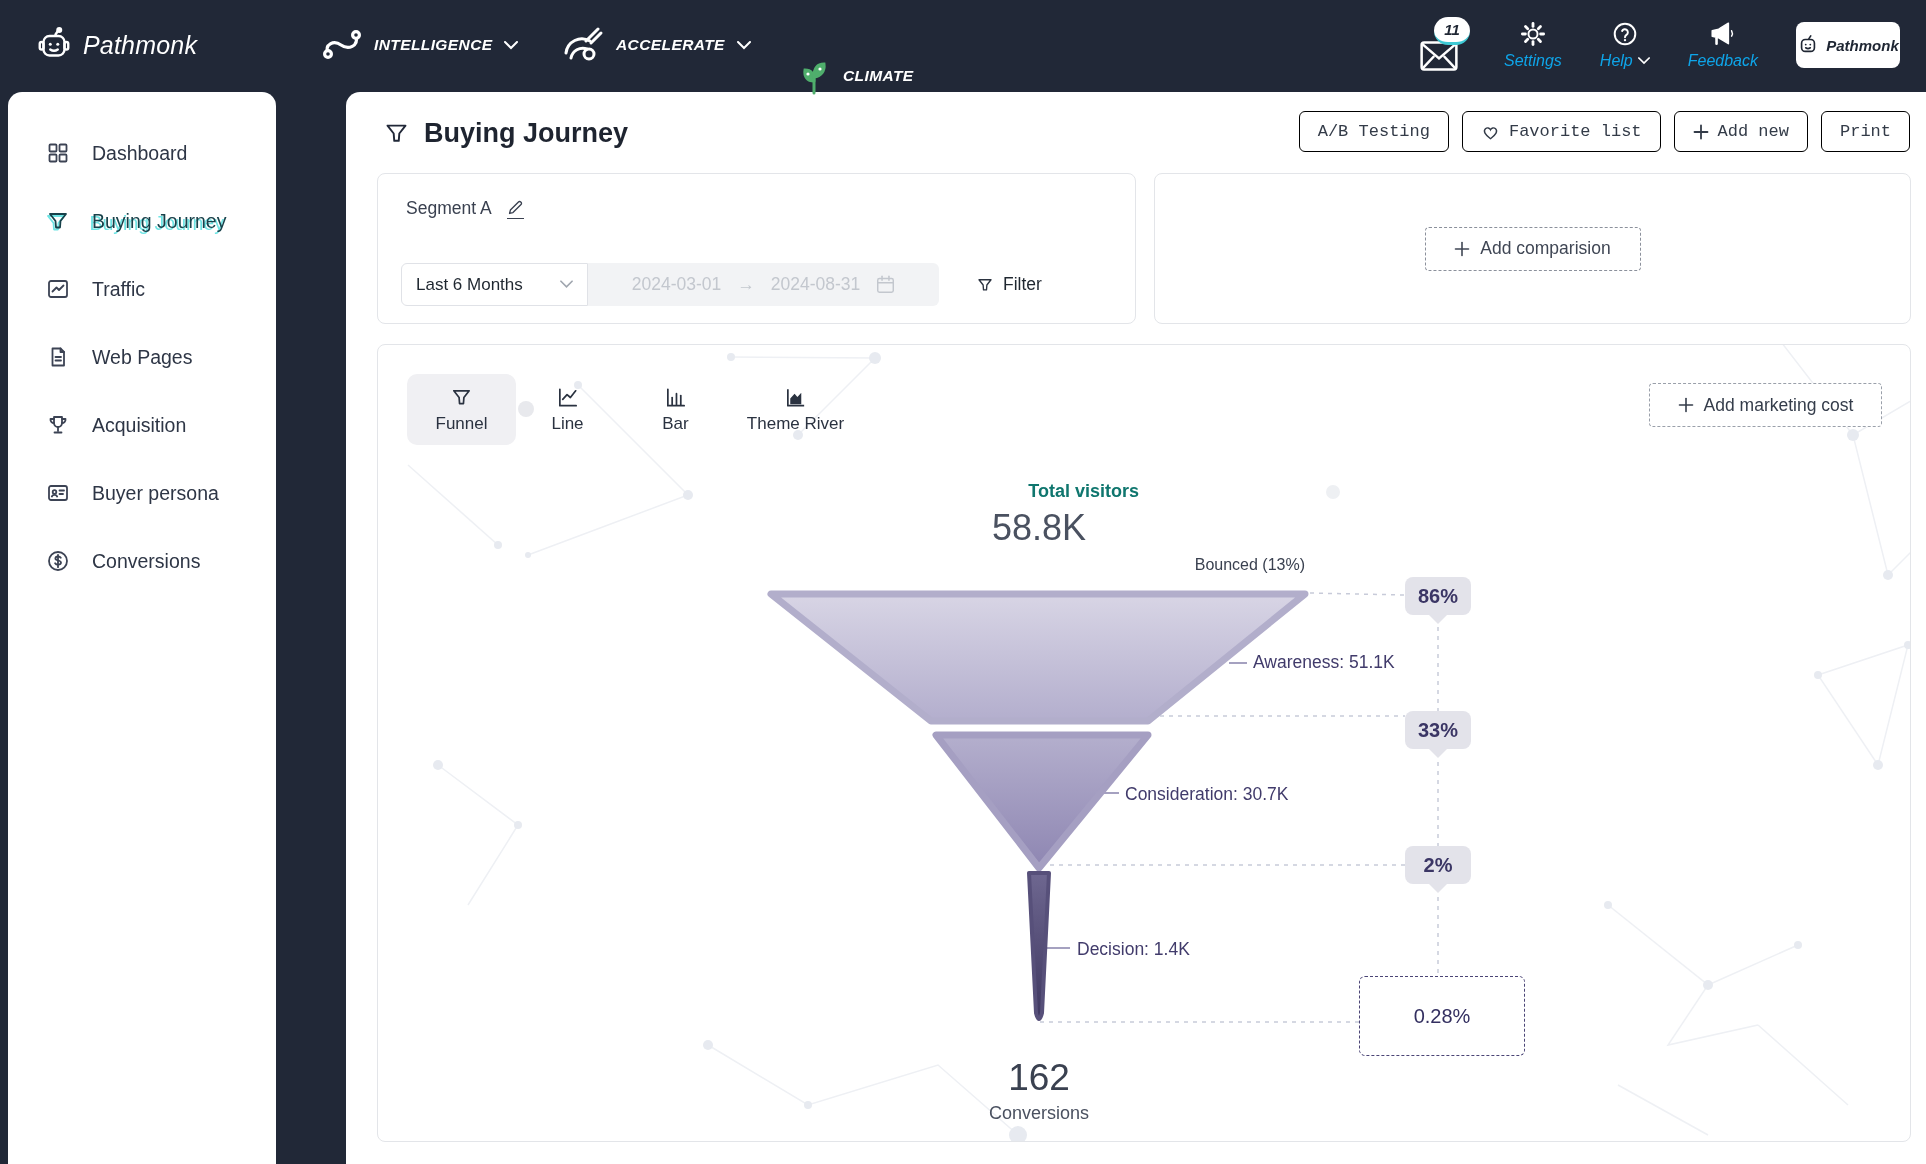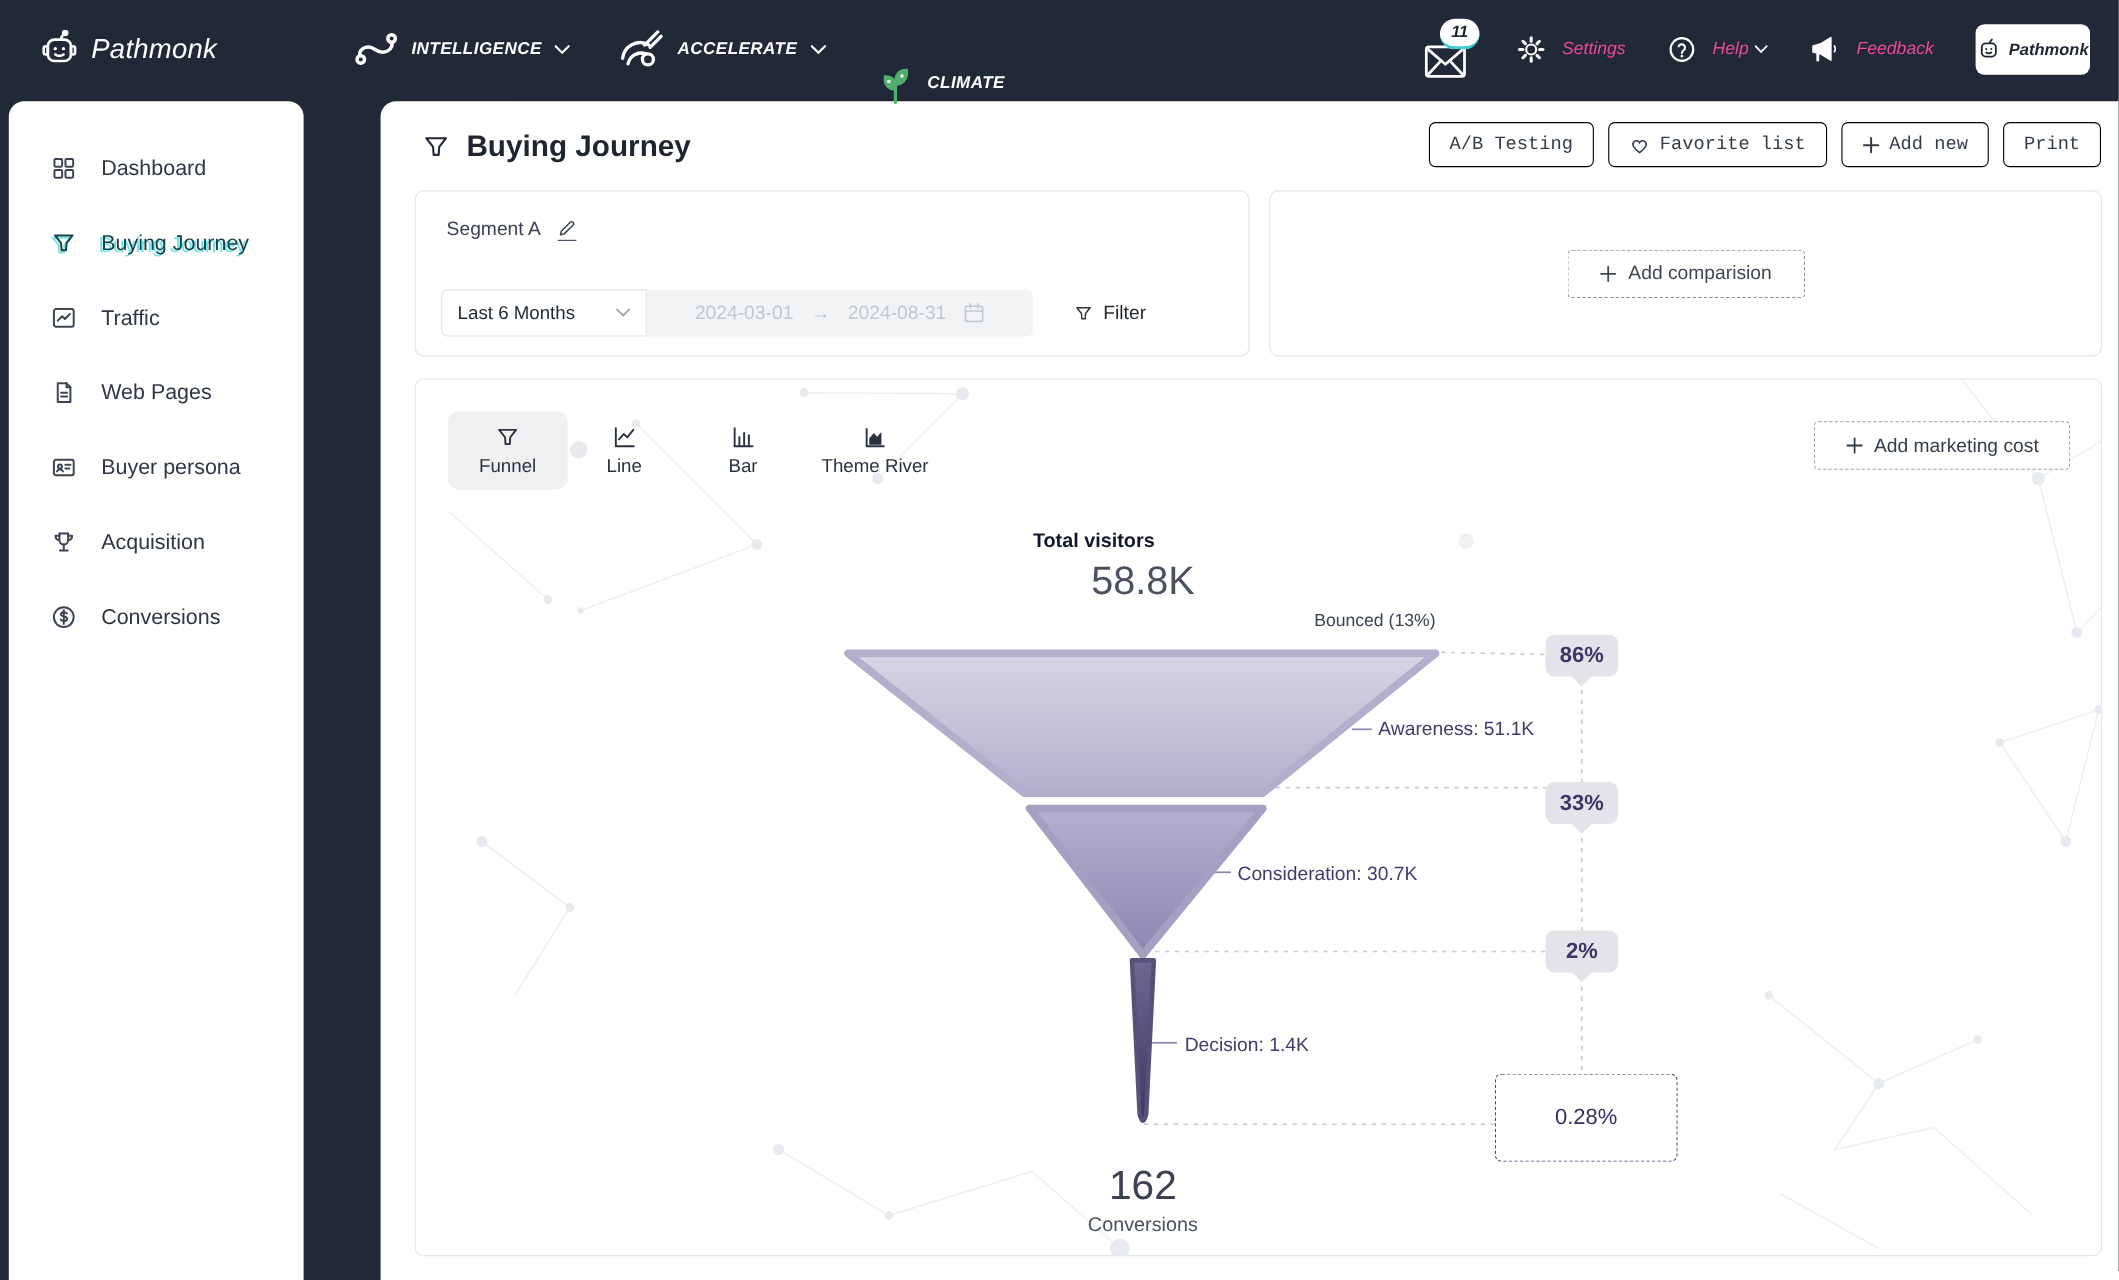--- a/index.html
+++ b/index.html
@@ -16,21 +16,21 @@
   
   .nav { position:absolute; left:0; top:0; width:1926px; height:90px; background:#212837; z-index:5;font-style:italic; }
   .brand { position:absolute; left:36px; top:0; height:90px; display:flex; align-items:center; gap:11px; color:#fff; cursor:pointer; }
   .brand-name { font-size:25px; font-weight:500; letter-spacing:.2px; }
   .nav-menu { position:absolute; top:0; height:90px; display:flex; align-items:center; gap:12px; color:#fff; cursor:pointer; }
   .nav-menu .menu-label { font-size:15.5px; font-weight:700; letter-spacing:.4px; }
   .menu-intelligence { left:322px; }
   .menu-accelerate { left:562px; }
   .menu-climate { left:797px;margin-top:31px; }
   .nav-right { position:absolute; right:26px; top:0; height:90px; display:flex; align-items:center; gap:38px; }
-  .nav-item { display:flex; flex-direction:row; align-items:center; gap:15px; color:#ec4899; cursor:pointer; }
+  .nav-item { display:flex; flex-direction:column; align-items:center; gap:5px; color:#0ea5e9; cursor:pointer; }
   .nav-item .nav-item-label { font-size:16px; display:flex; align-items:center; gap:5px; }
   .mail-wrap { position:relative; width:46px; height:56px; cursor:pointer; }
   .mail-wrap svg { position:absolute; left:0; bottom:2px; }
   .mail-badge { position:absolute; right:-4px; top:0; min-width:36px; height:28px; background:#fff; border-radius:14px; border-bottom:3px solid #3ec9d4; color:#1f2633; font-size:15px; font-weight:700; display:flex; align-items:center; justify-content:center; }
   .account-btn { width:104px; height:46px; background:#fff; border-radius:8px; display:flex; align-items:center; justify-content:center; gap:7px; color:#1f2633; font-size:15px; font-weight:600; cursor:pointer; }
 
   
   .sidebar { position:absolute; left:8px; top:92px; width:268px; bottom:0; background:#fff; border-radius:14px 14px 0 0; padding-top:27px; z-index:4; }
   .side-item { height:68px; display:flex; align-items:center; gap:22px; padding-left:38px; font-size:19.5px; color:#2e3646; cursor:pointer; }
   .side-item svg { color:#3c4354; }
@@ -62,21 +62,21 @@
   .chart-svg { position:absolute; left:0; top:0; z-index:0; }
   .tab { position:absolute; top:29px; height:71px; display:flex; flex-direction:column; align-items:center; justify-content:center; gap:5px; font-size:17px; color:#2a3240; cursor:pointer; z-index:2; }
   .tab svg { color:#2a3240; }
   .tab-funnel { left:29px; width:109px; background:#f0f0f3; border-radius:10px; }
   .tab-line { left:152px; width:75px; }
   .tab-bar { left:260px; width:75px; }
   .tab-river { left:345px; width:145px; }
   .add-marketing { position:absolute; left:1271px; top:38px; width:233px; height:44px; border-color:#9aa0aa; color:#343c4a; z-index:2; }
 
   .abs { position:absolute; z-index:2; }
-  .total-label { left:561px; top:136px; width:200px; text-align:left; font-size:18px; font-weight:700; color:#0f172a; }
+  .total-label { left:561px; top:136px; width:200px; text-align:right; font-size:18px; font-weight:700; color:#0f766e; }
   .total-value { left:561px; top:162px; width:200px; text-align:center; font-size:36px; font-weight:500; color:#4a5160; }
   .bounced-label { left:727px; top:211px; width:200px; text-align:right; font-size:16px; color:#3a4150; }
   .stage-label { font-size:17.5px; color:#413b6b; }
   .stage-awareness { left:875px; top:307px; }
   .stage-consideration { left:747px; top:439px; }
   .stage-decision { left:699px; top:594px; }
   .rate-badge { left:1027px; width:66px; height:38px; background:#e3e3ea; border-radius:8px; display:flex; align-items:center; justify-content:center; font-size:20px; font-weight:700; color:#3b3665; }
   .rate-badge::after { content:""; position:absolute; left:50%; bottom:-9px; transform:translateX(-50%); width:0; height:0; border-left:10px solid transparent; border-right:10px solid transparent; border-top:10px solid #e3e3ea; }
   .badge-0 { top:232px; } .badge-1 { top:366px; } .badge-2 { top:501px; }
   .conv-box { left:981px; top:631px; width:166px; height:80px; border:1.5px dashed #4a4475; border-radius:6px; background:#fff; display:flex; align-items:center; justify-content:center; font-size:20px; color:#332f60; }
@@ -247,38 +247,38 @@
   <div class="side-item">
     <svg width="24" height="24" viewBox="0 0 24 24" fill="none" stroke="currentColor" stroke-width="1.8" stroke-linecap="round" stroke-linejoin="round">
       <path d="M6.5 3.5 h8 l3.5 3.5 v13.5 h-11.5 z"></path>
       <path d="M14.5 3.5 v3.5 h3.5"></path>
       <line x1="9.5" y1="12" x2="15" y2="12"></line>
         <line x1="9.5" y1="15.5" x2="15" y2="15.5"></line>
     </svg>
     <span>Web Pages</span>
   </div>
   <div class="side-item">
+    <svg width="24" height="24" viewBox="0 0 24 24" fill="none" stroke="currentColor" stroke-width="1.8" stroke-linecap="round" stroke-linejoin="round">
+      <path d="M8 4 h8 v6 a4 4 0 0 1 -8 0 z"></path>
+      <path d="M8 6 H4.5 a3.5 3.5 0 0 0 3.5 4"></path>
+      <path d="M16 6 h3.5 a3.5 3.5 0 0 1 -3.5 4"></path>
+      <line x1="12" y1="14" x2="12" y2="18"></line>
+        <line x1="8.5" y1="19.5" x2="15.5" y2="19.5"></line>
+    </svg>
+    <span>Acquisition</span>
+  </div>
+  <div class="side-item">
     <svg width="24" height="24" viewBox="0 0 24 24" fill="none" stroke="currentColor" stroke-width="1.8" stroke-linecap="round">
       <rect x="3" y="5" width="18" height="14" rx="2"></rect>
       <circle cx="8.5" cy="11" r="1.8"></circle>
         <path d="M5.8 15.5 a3 3 0 0 1 5.4 0"></path>
       <line x1="13.5" y1="9.5" x2="18" y2="9.5"></line>
         <line x1="13.5" y1="13" x2="17" y2="13"></line>
     </svg>
     <span>Buyer persona</span>
-  </div>
-  <div class="side-item">
-    <svg width="24" height="24" viewBox="0 0 24 24" fill="none" stroke="currentColor" stroke-width="1.8" stroke-linecap="round" stroke-linejoin="round">
-      <path d="M8 4 h8 v6 a4 4 0 0 1 -8 0 z"></path>
-      <path d="M8 6 H4.5 a3.5 3.5 0 0 0 3.5 4"></path>
-      <path d="M16 6 h3.5 a3.5 3.5 0 0 1 -3.5 4"></path>
-      <line x1="12" y1="14" x2="12" y2="18"></line>
-        <line x1="8.5" y1="19.5" x2="15.5" y2="19.5"></line>
-    </svg>
-    <span>Acquisition</span>
   </div>
   <div class="side-item">
     <svg width="24" height="24" viewBox="0 0 24 24" fill="none" stroke="currentColor" stroke-width="1.8" stroke-linecap="round">
       <circle cx="12" cy="12" r="9"></circle>
       <path d="M14.8 8.8 c-.6-1-1.6-1.3-2.8-1.3 -1.5 0-2.6.8-2.6 2 0 2.6 5.6 1.4 5.6 4 0 1.3-1.2 2.1-2.9 2.1 -1.3 0-2.4-.4-3-1.4"></path>
       <line x1="12" y1="5.8" x2="12" y2="18.2"></line>
     </svg>
     <span>Conversions</span>
   </div>
 </div>

